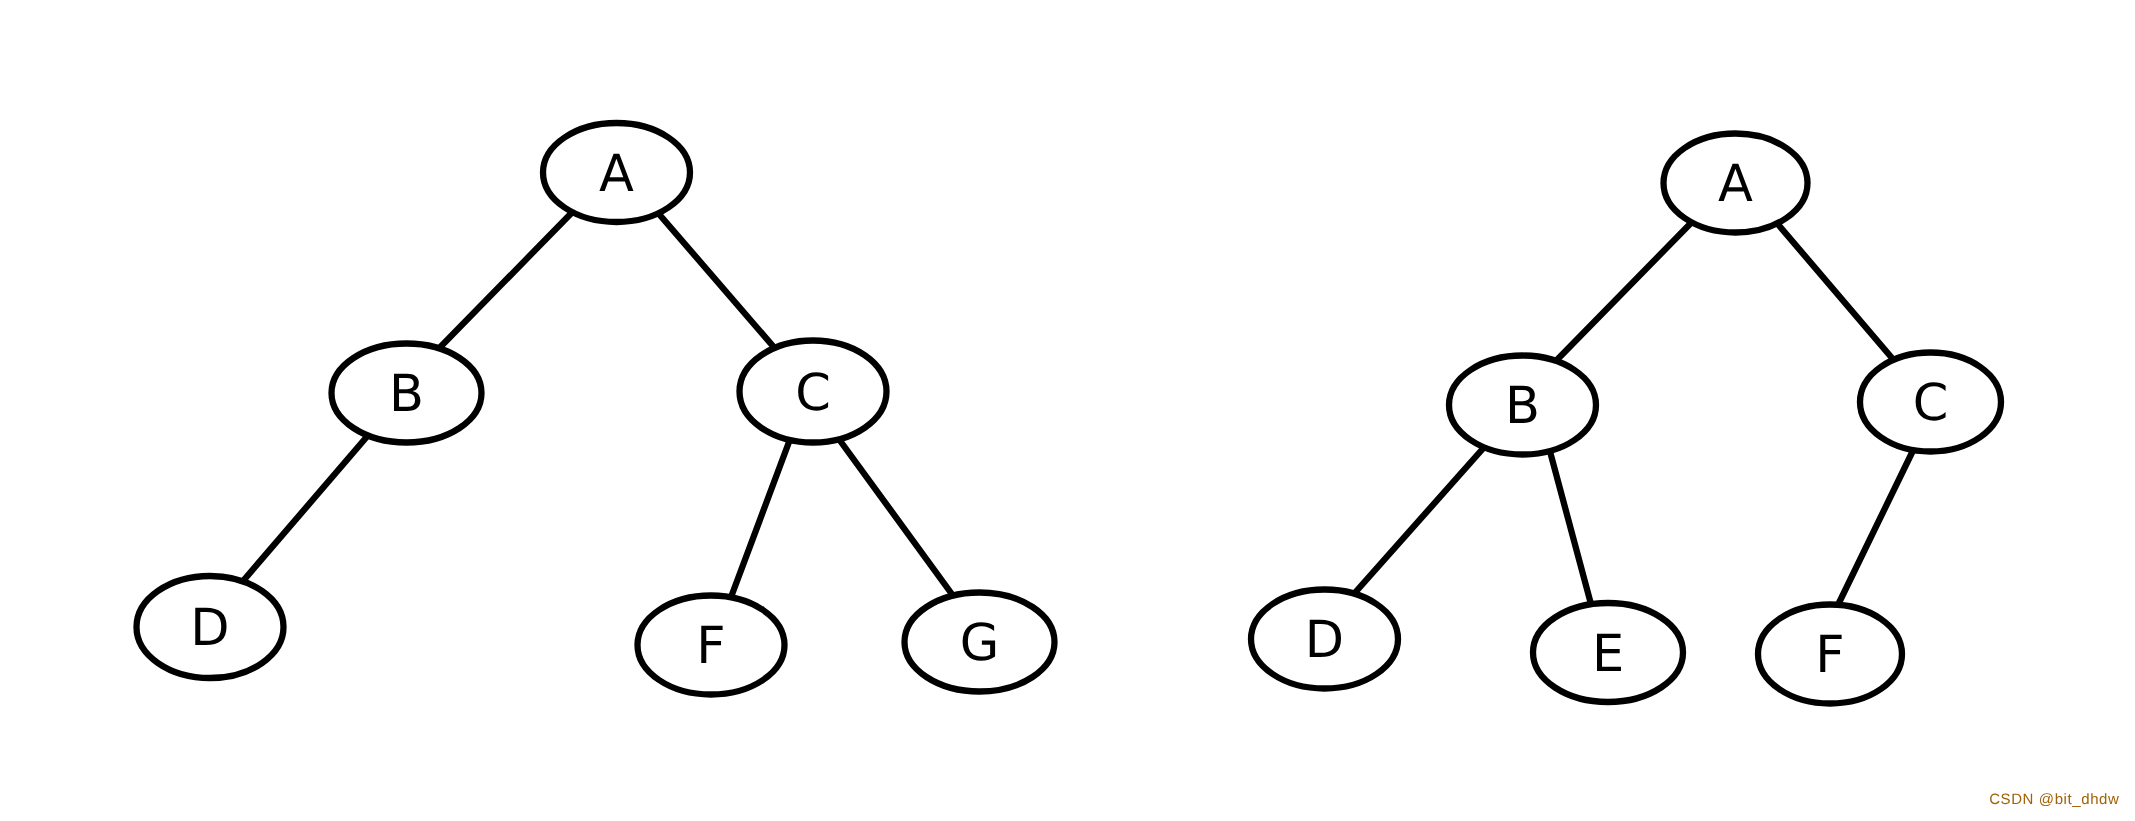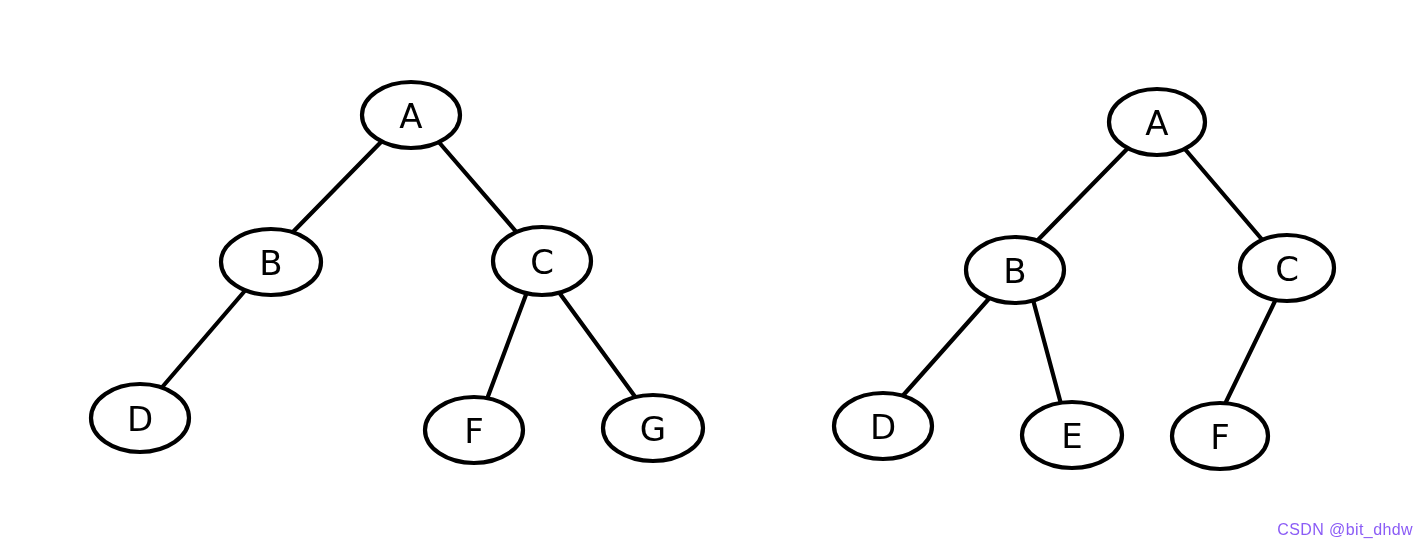--- a/index.html
+++ b/index.html
@@ -42,22 +42,22 @@
     fill: #000000;
     text-anchor: middle;
     dominant-baseline: central;
     letter-spacing: 0px;
   }
   .watermark {
     position: absolute;
     right: 10px;
     bottom: 8px;
     font-family: "Liberation Sans", sans-serif;
-    font-size: 16px;
-    color: #8b5cf6;
+    font-size: 10px;
+    color: #a16207;
     letter-spacing: 0.4px;
     white-space: nowrap;
     user-select: none;
   }
 </style>
 </head>
 <body>
 
 <div id="canvas">
 

